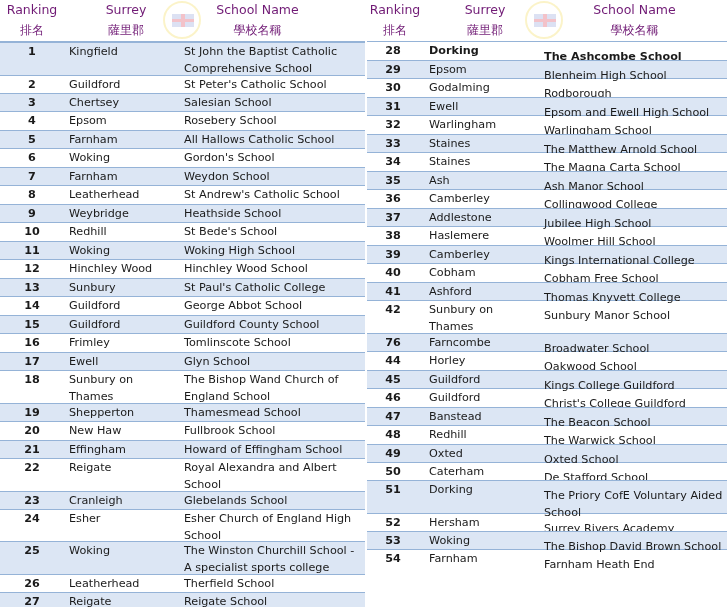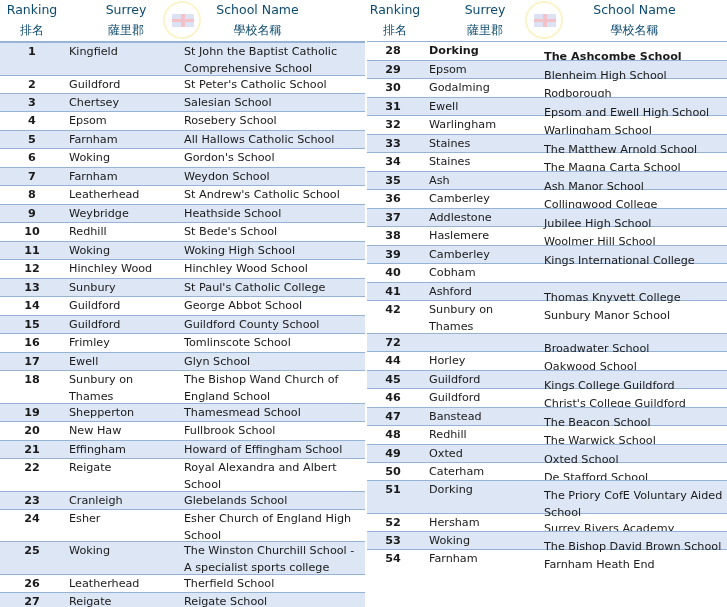--- a/index.html
+++ b/index.html
@@ -2,21 +2,21 @@
 <html><head>
 <meta charset="utf-8">
 <style>
   html, body { margin: 0; padding: 0; background: #ffffff; }
   body { width: 727px; height: 607px; position: relative; overflow: hidden;
          font-family: "DejaVu Sans", "Liberation Sans", sans-serif; color: #1a1a1a; }
   .panel { position: absolute; top: 0; }
   #left-panel { left: 0; width: 365px; }
   #right-panel { left: 367px; width: 360px; }
   .hdr { position: relative; height: 42px; border-bottom: 1px solid #95b3d7; box-sizing: border-box; }
-  .hdr .h { position: absolute; font-size: 12.5px; text-align: center; color: #0c4a6e; }
+  .hdr .h { position: absolute; font-size: 12.5px; text-align: center; color: #701a75; }
   .hdr .l1 { top: 2px; }
   .hdr .l2 { top: 22px; font-size: 12px; }
   .logo { position: absolute; left: 163px; top: 1px; width: 38px; height: 38px; border-radius: 50%;
           border: 2px solid #fbf2c0; box-sizing: border-box; opacity: 0.85; }
   .logo .flag { position: absolute; left: 7px; top: 11px; width: 22px; height: 13px; background: #d6dcf2; overflow: hidden; }
   .logo .flag::before { content: ""; position: absolute; left: 9px; top: 0; width: 4px; height: 13px; background: #f2b8c0; }
   .logo .flag::after { content: ""; position: absolute; left: 0; top: 5px; width: 22px; height: 3px; background: #f2b8c0; }
   .rows { position: relative; }
   .row { position: relative; box-sizing: border-box; font-size: 11.2px; line-height: 16.5px; }
   .row.shade { background: #dce6f4; border-top: 1px solid #95b3d7; border-bottom: 1px solid #95b3d7; }
@@ -253,33 +253,35 @@
         <span class="c school">Woolmer Hill School</span>
       </div>
       <div class="row shade" style="height: 19px;">
         <span class="c rank">39</span>
         <span class="c town">Camberley</span>
         <span class="c school">Kings International College</span>
       </div>
       <div class="row" style="height: 18px;">
         <span class="c rank">40</span>
         <span class="c town">Cobham</span>
+        <span class="c school">Cobham Free School</span>
       </div>
       <div class="row shade" style="height: 19px;">
         <span class="c rank">41</span>
         <span class="c town">Ashford</span>
         <span class="c school">Thomas Knyvett College</span>
       </div>
       <div class="row" style="height: 32px;">
         <span class="c rank">42</span>
         <span class="c town">Sunbury on Thames</span>
         <span class="c school">Sunbury Manor School</span>
       </div>
       <div class="row shade" style="height: 19px;">
-        <span class="c rank">72</span>
+        <span class="c rank">76</span>
+        <span class="c town">Farncombe</span>
         <span class="c school">Broadwater School</span>
       </div>
       <div class="row" style="height: 18px;">
         <span class="c rank">44</span>
         <span class="c town">Horley</span>
         <span class="c school">Oakwood School</span>
       </div>
       <div class="row shade" style="height: 19px;">
         <span class="c rank">45</span>
         <span class="c town">Guildford</span>

